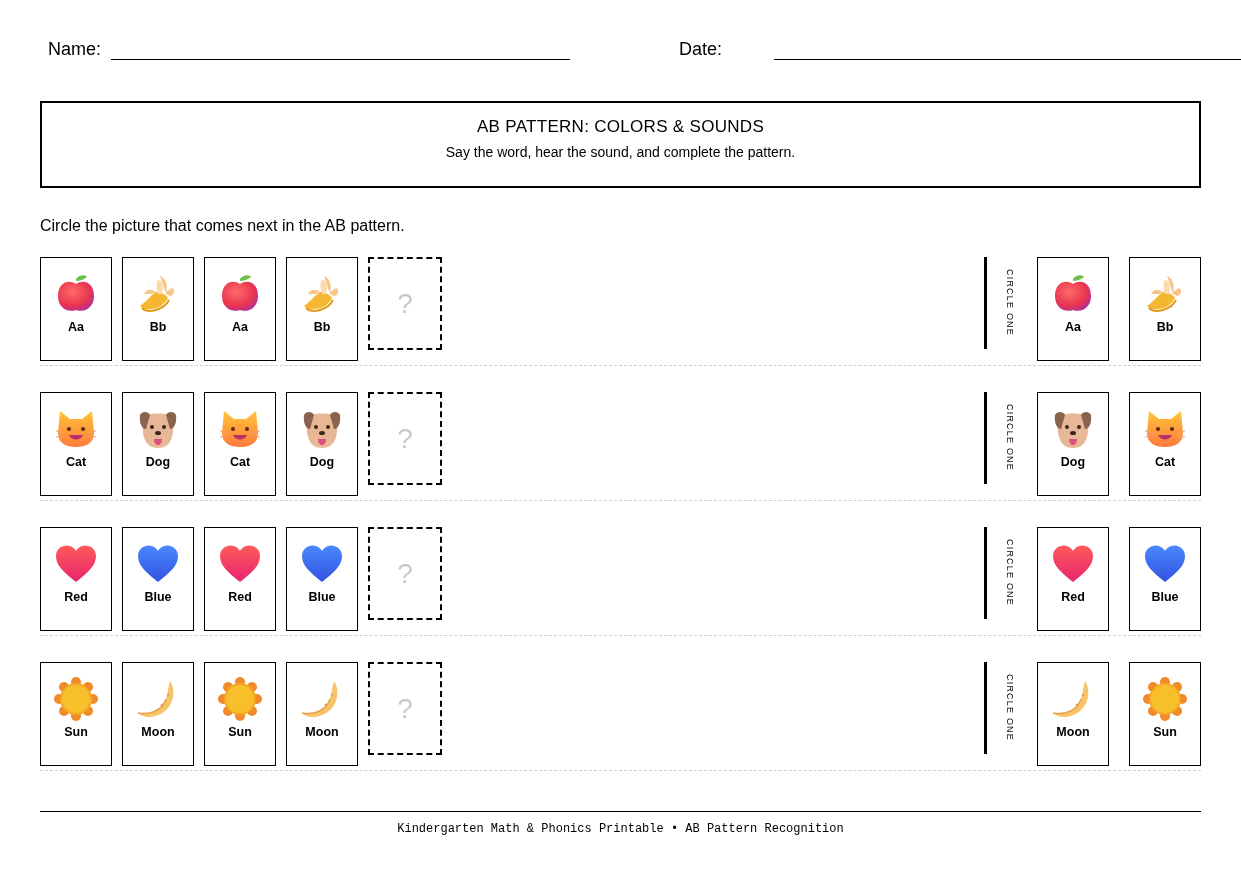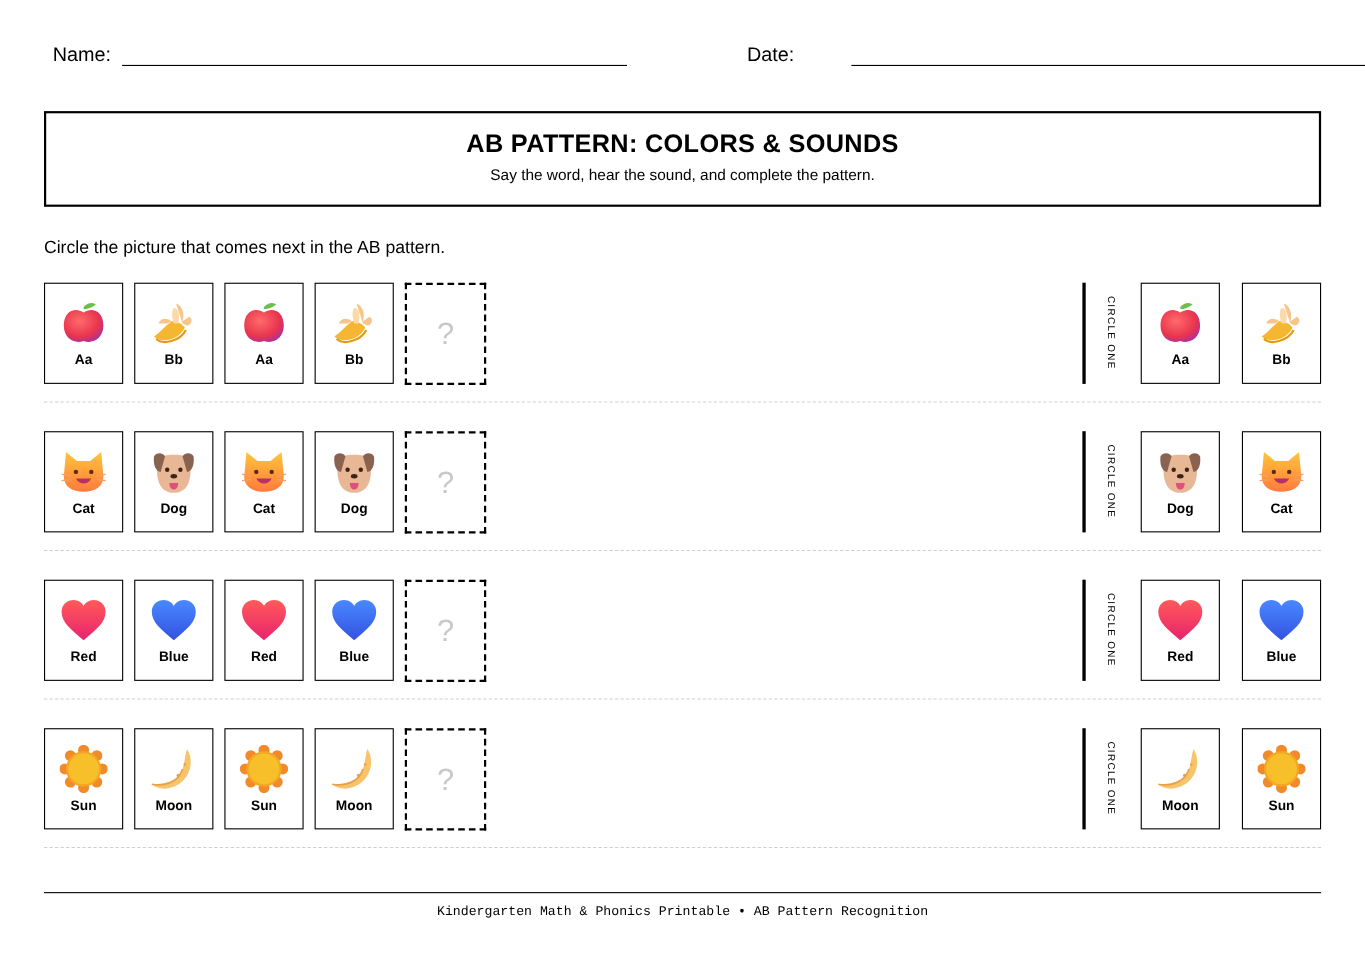--- a/index.html
+++ b/index.html
@@ -9,29 +9,29 @@
   .header-line { position: absolute; top: 38px; display: flex; align-items: flex-end; }
   .header-line .lbl { font-size: 18px; line-height: 22px; }
   .header-line .blank { border-bottom: 1.5px solid #000; height: 22px; margin-left: 10px; }
   #name-line { left: 48px; }
   #name-line .blank { width: 459px; }
   #date-line { left: 679px; gap: 42px; }
   #date-line .blank { width: 469px; }
 
   .title-box { position: absolute; left: 40px; top: 101px; width: 1161px; height: 87px;
     border: 2px solid #000; text-align: center; }
-  .title-box h1 { font-size: 23px; font-weight: bold; margin-top: 14px; letter-spacing: 0.3px; }
+  .title-box h1 { font-size: 17px; font-weight: normal; margin-top: 14px; letter-spacing: 0.3px; }
   .title-box p { font-size: 14px; margin-top: 7px; }
 
   .instructions { position: absolute; left: 40px; top: 217px; font-size: 16px; }
 
   .row { position: absolute; left: 40px; width: 1161px; height: 92px; }
   .row-divider { position: absolute; left: 40px; width: 1161px; border-top: 1px dashed #cfcfcf; }
 
-  .card { position: absolute; top: 0; width: 72px; height: 92px; border: 1.5px solid #000; background: #fff;
+  .card { position: absolute; top: 0; width: 72px; height: 104px; border: 1.5px solid #000; background: #fff;
     display: flex; flex-direction: column; align-items: center; }
   .card .pic { width: 44px; height: 44px; margin-top: 14px; display: flex; align-items: center; justify-content: center; }
   .card .word { font-size: 12.5px; font-weight: bold; margin-top: 4px; }
   .blank-card { position: absolute; top: 0; left: 328px; width: 74px; height: 93px; border: 2.5px dashed #000;
     display: flex; align-items: center; justify-content: center; }
   .blank-card span { font-size: 28px; color: #c8c8c8; }
 
   .choice-bar { position: absolute; left: 944px; top: 0; width: 3px; height: 92px; background: #000; }
   .circle-one { position: absolute; left: 962px; top: 0; height: 92px; width: 16px;
     writing-mode: vertical-rl; font-size: 9px; letter-spacing: 1.2px; text-align: center; line-height: 16px; }

